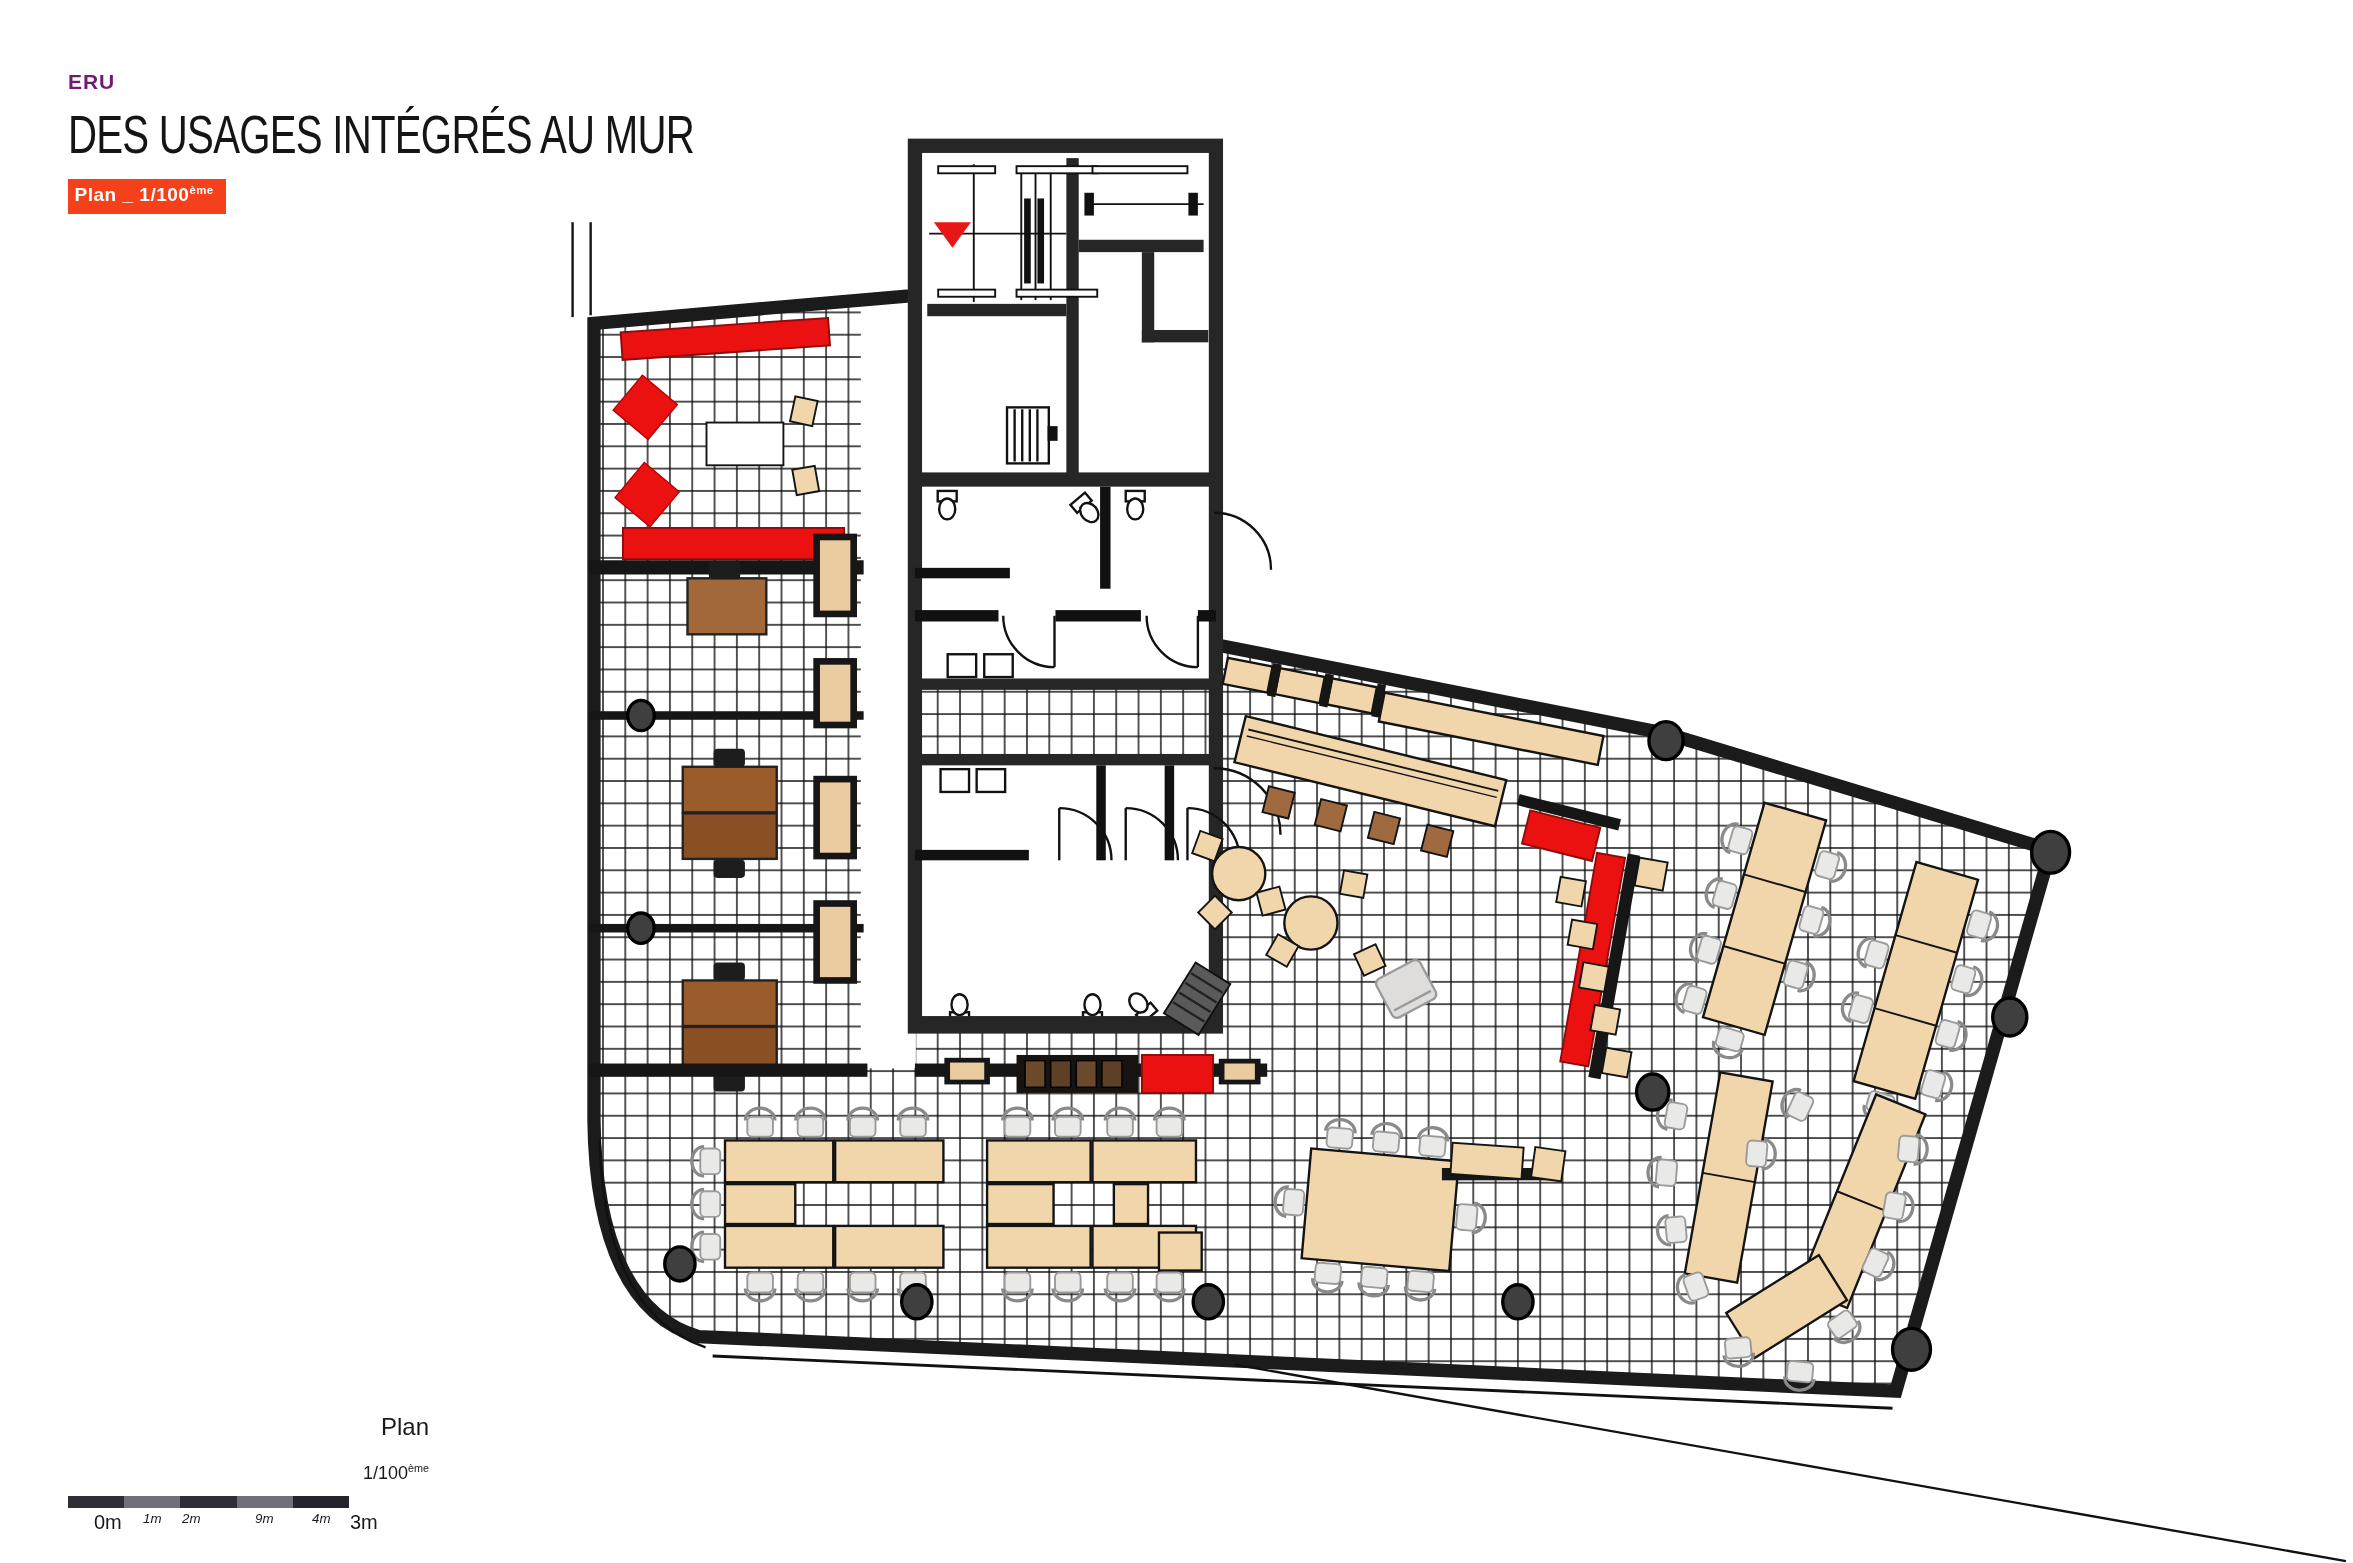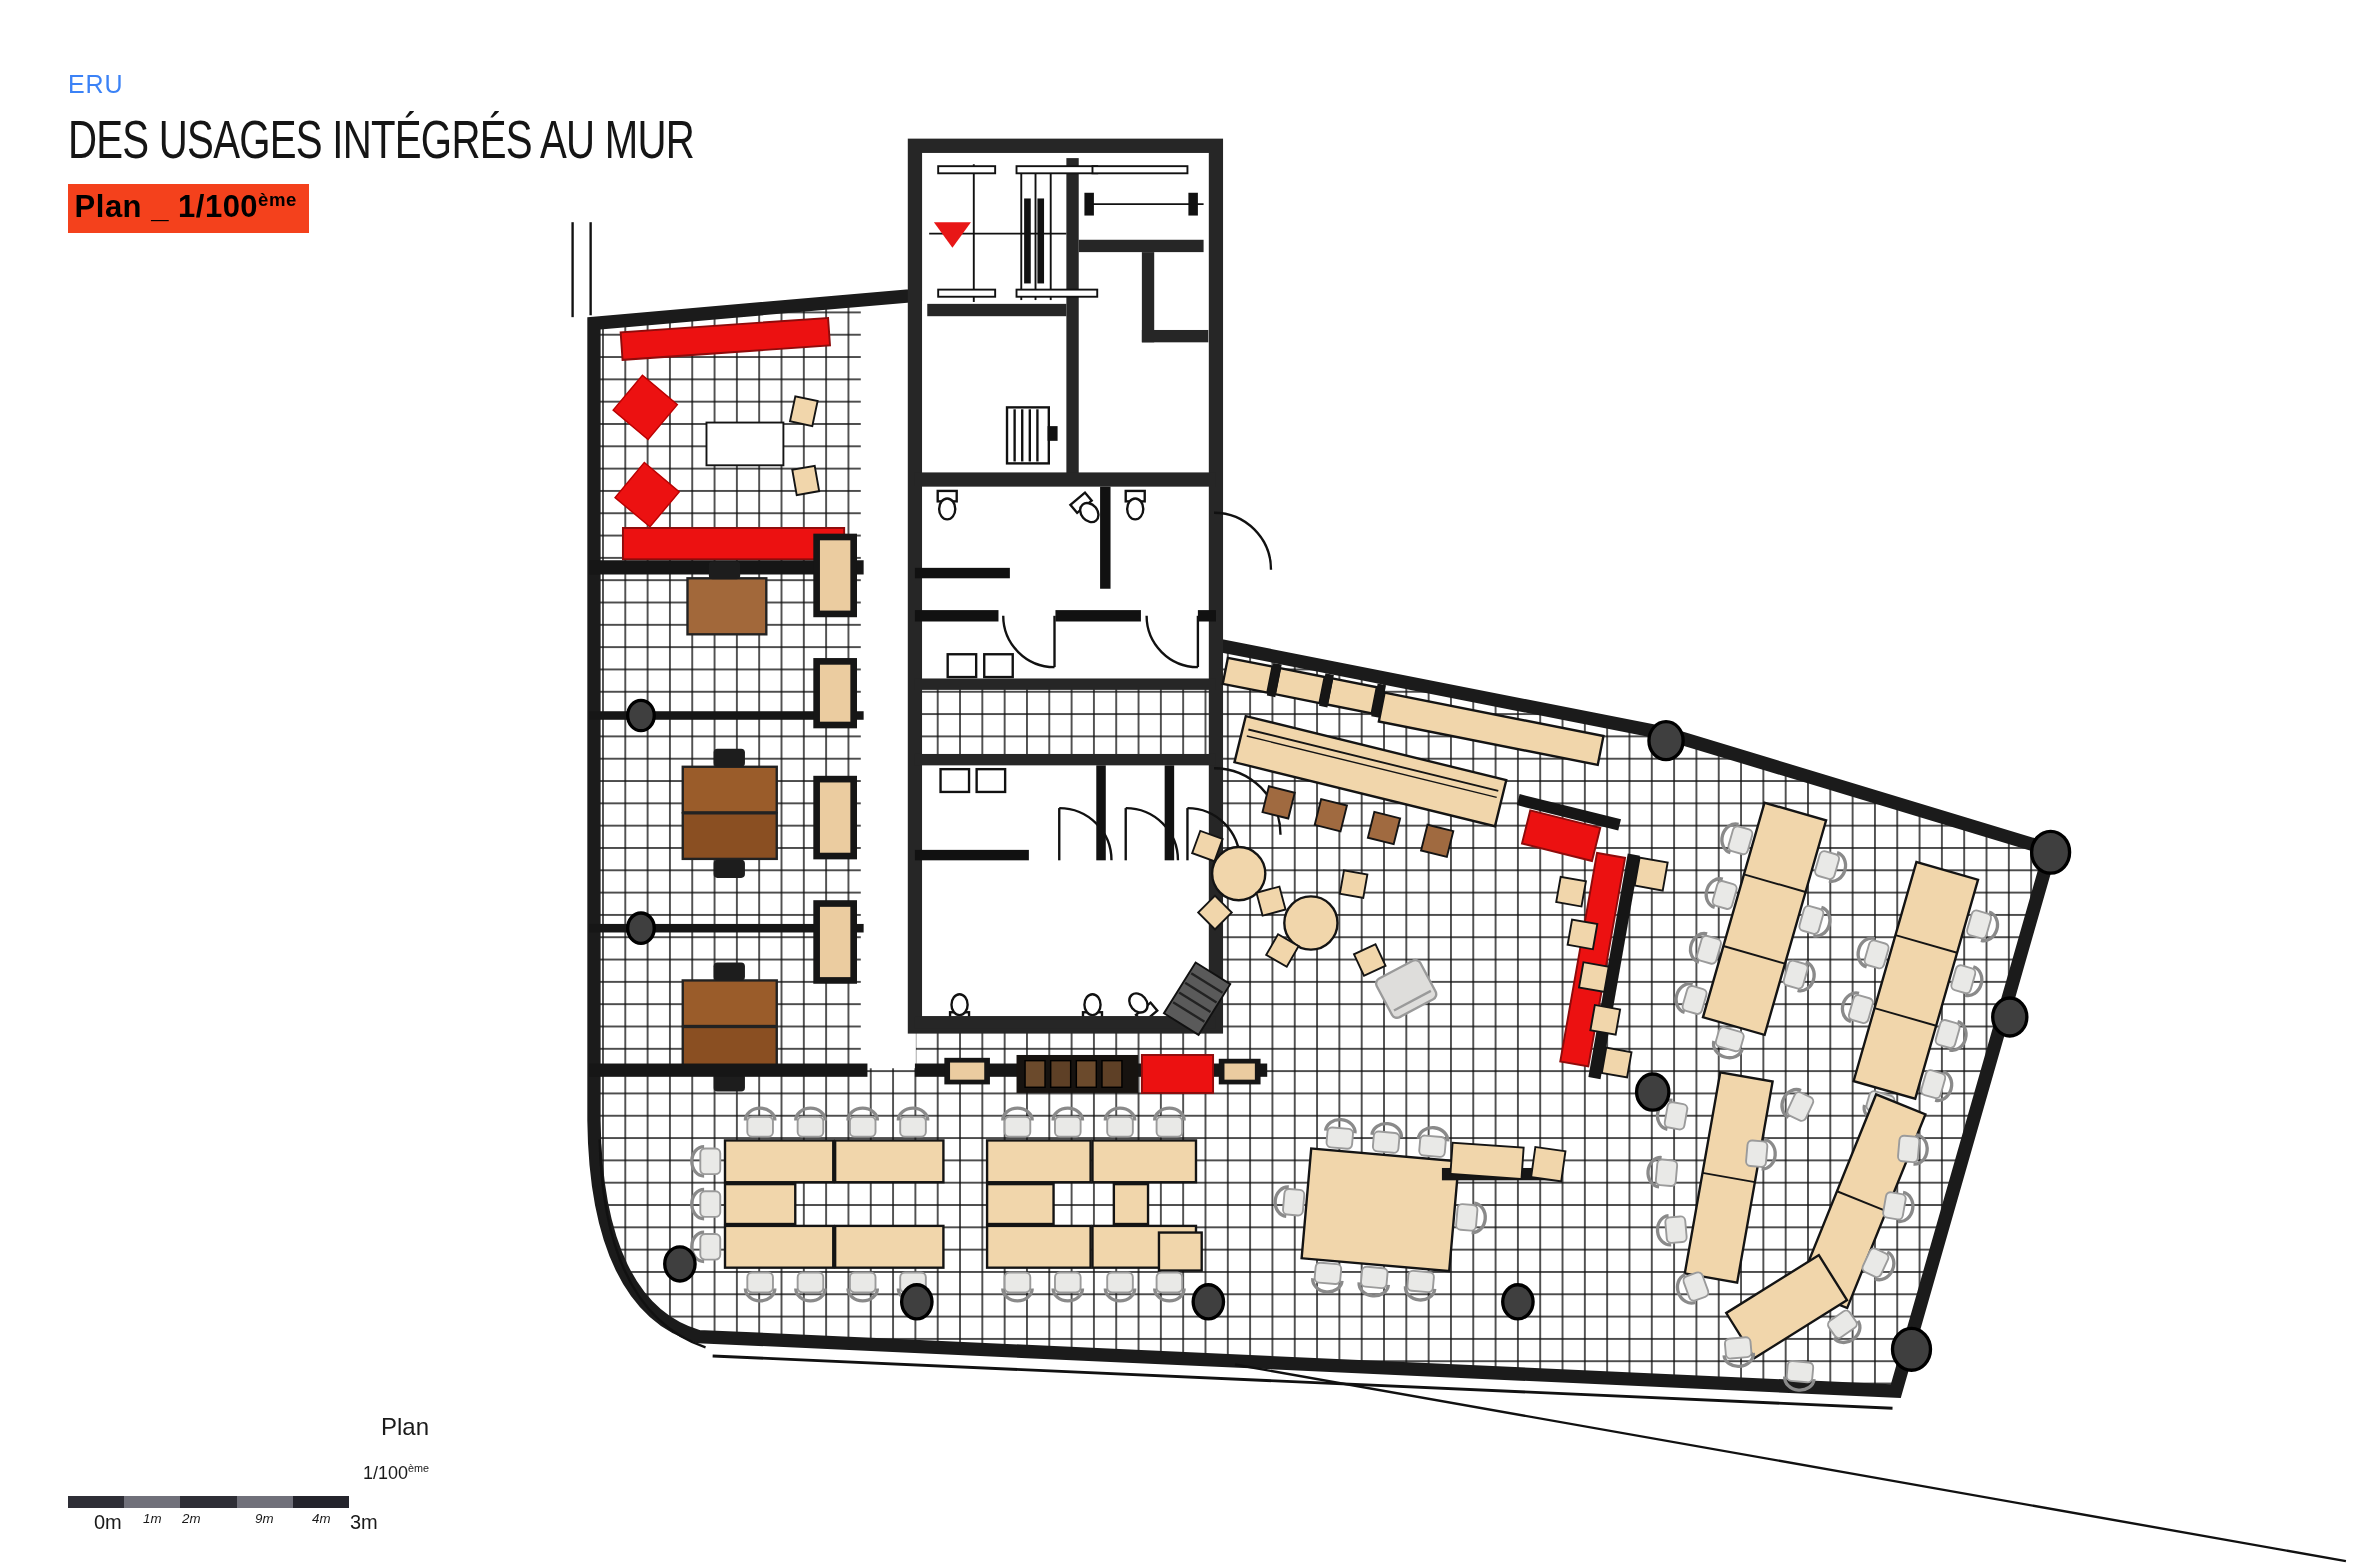--- a/index.html
+++ b/index.html
@@ -1,22 +1,22 @@
 <!DOCTYPE html>
 <html style="font-size:7.6px"><head>
 <meta charset="utf-8">
 <style>
   html,body{margin:0;padding:0;background:#fff;}
   body{width:2354px;height:1563px;position:relative;font-family:"Liberation Sans",sans-serif;overflow:hidden;}
   .hdr{position:absolute;left:68px;top:70px;z-index:5;}
-  .logo{color:#3b82f6;font-size:25px;font-weight:normal;letter-spacing:0.9px;}
+  .logo{color:#701a75;font-size:21px;font-weight:bold;letter-spacing:0.9px;}
   .title{color:#151515;font-size:49px;font-weight:500;letter-spacing:-0.9px;margin-top:13.3px;
          transform:scale(.82,1.08);transform-origin:left center;white-space:nowrap;}
-  .badge{display:inline-block;margin-top:16px;background:#F4411C;color:#000000;font-weight:bold;
-         font-size:31px;padding:4.7px 12.3px 7.6px 6.6px;letter-spacing:0.5px;}
+  .badge{display:inline-block;margin-top:16px;background:#F4411C;color:#ffffff;font-weight:bold;
+         font-size:19px;padding:4.7px 12.3px 7.6px 6.6px;letter-spacing:0.5px;}
   .badge sup{font-size:60%;}
   .legend{position:absolute;left:68px;top:1413px;z-index:5;color:#1a1a1a;}
   .legend .l1{font-size:24px;text-align:right;}
   .legend .l2{font-size:18px;margin-top:21px;text-align:right;}
   .legend .l2 sup{font-size:60%;}
   .sbar{margin-top:12.3px;width:281px;height:11.4px;display:flex;}
   .sbar div{flex:1;}
   .s-d{background:#2E2E36;} .s-g{background:#70707A;} .s-e{background:#24242C;}
   .ticks{position:relative;width:361px;height:28.5px;margin-top:3.8px;}
   .ticks span{position:absolute;top:0;margin-left:26px;}

